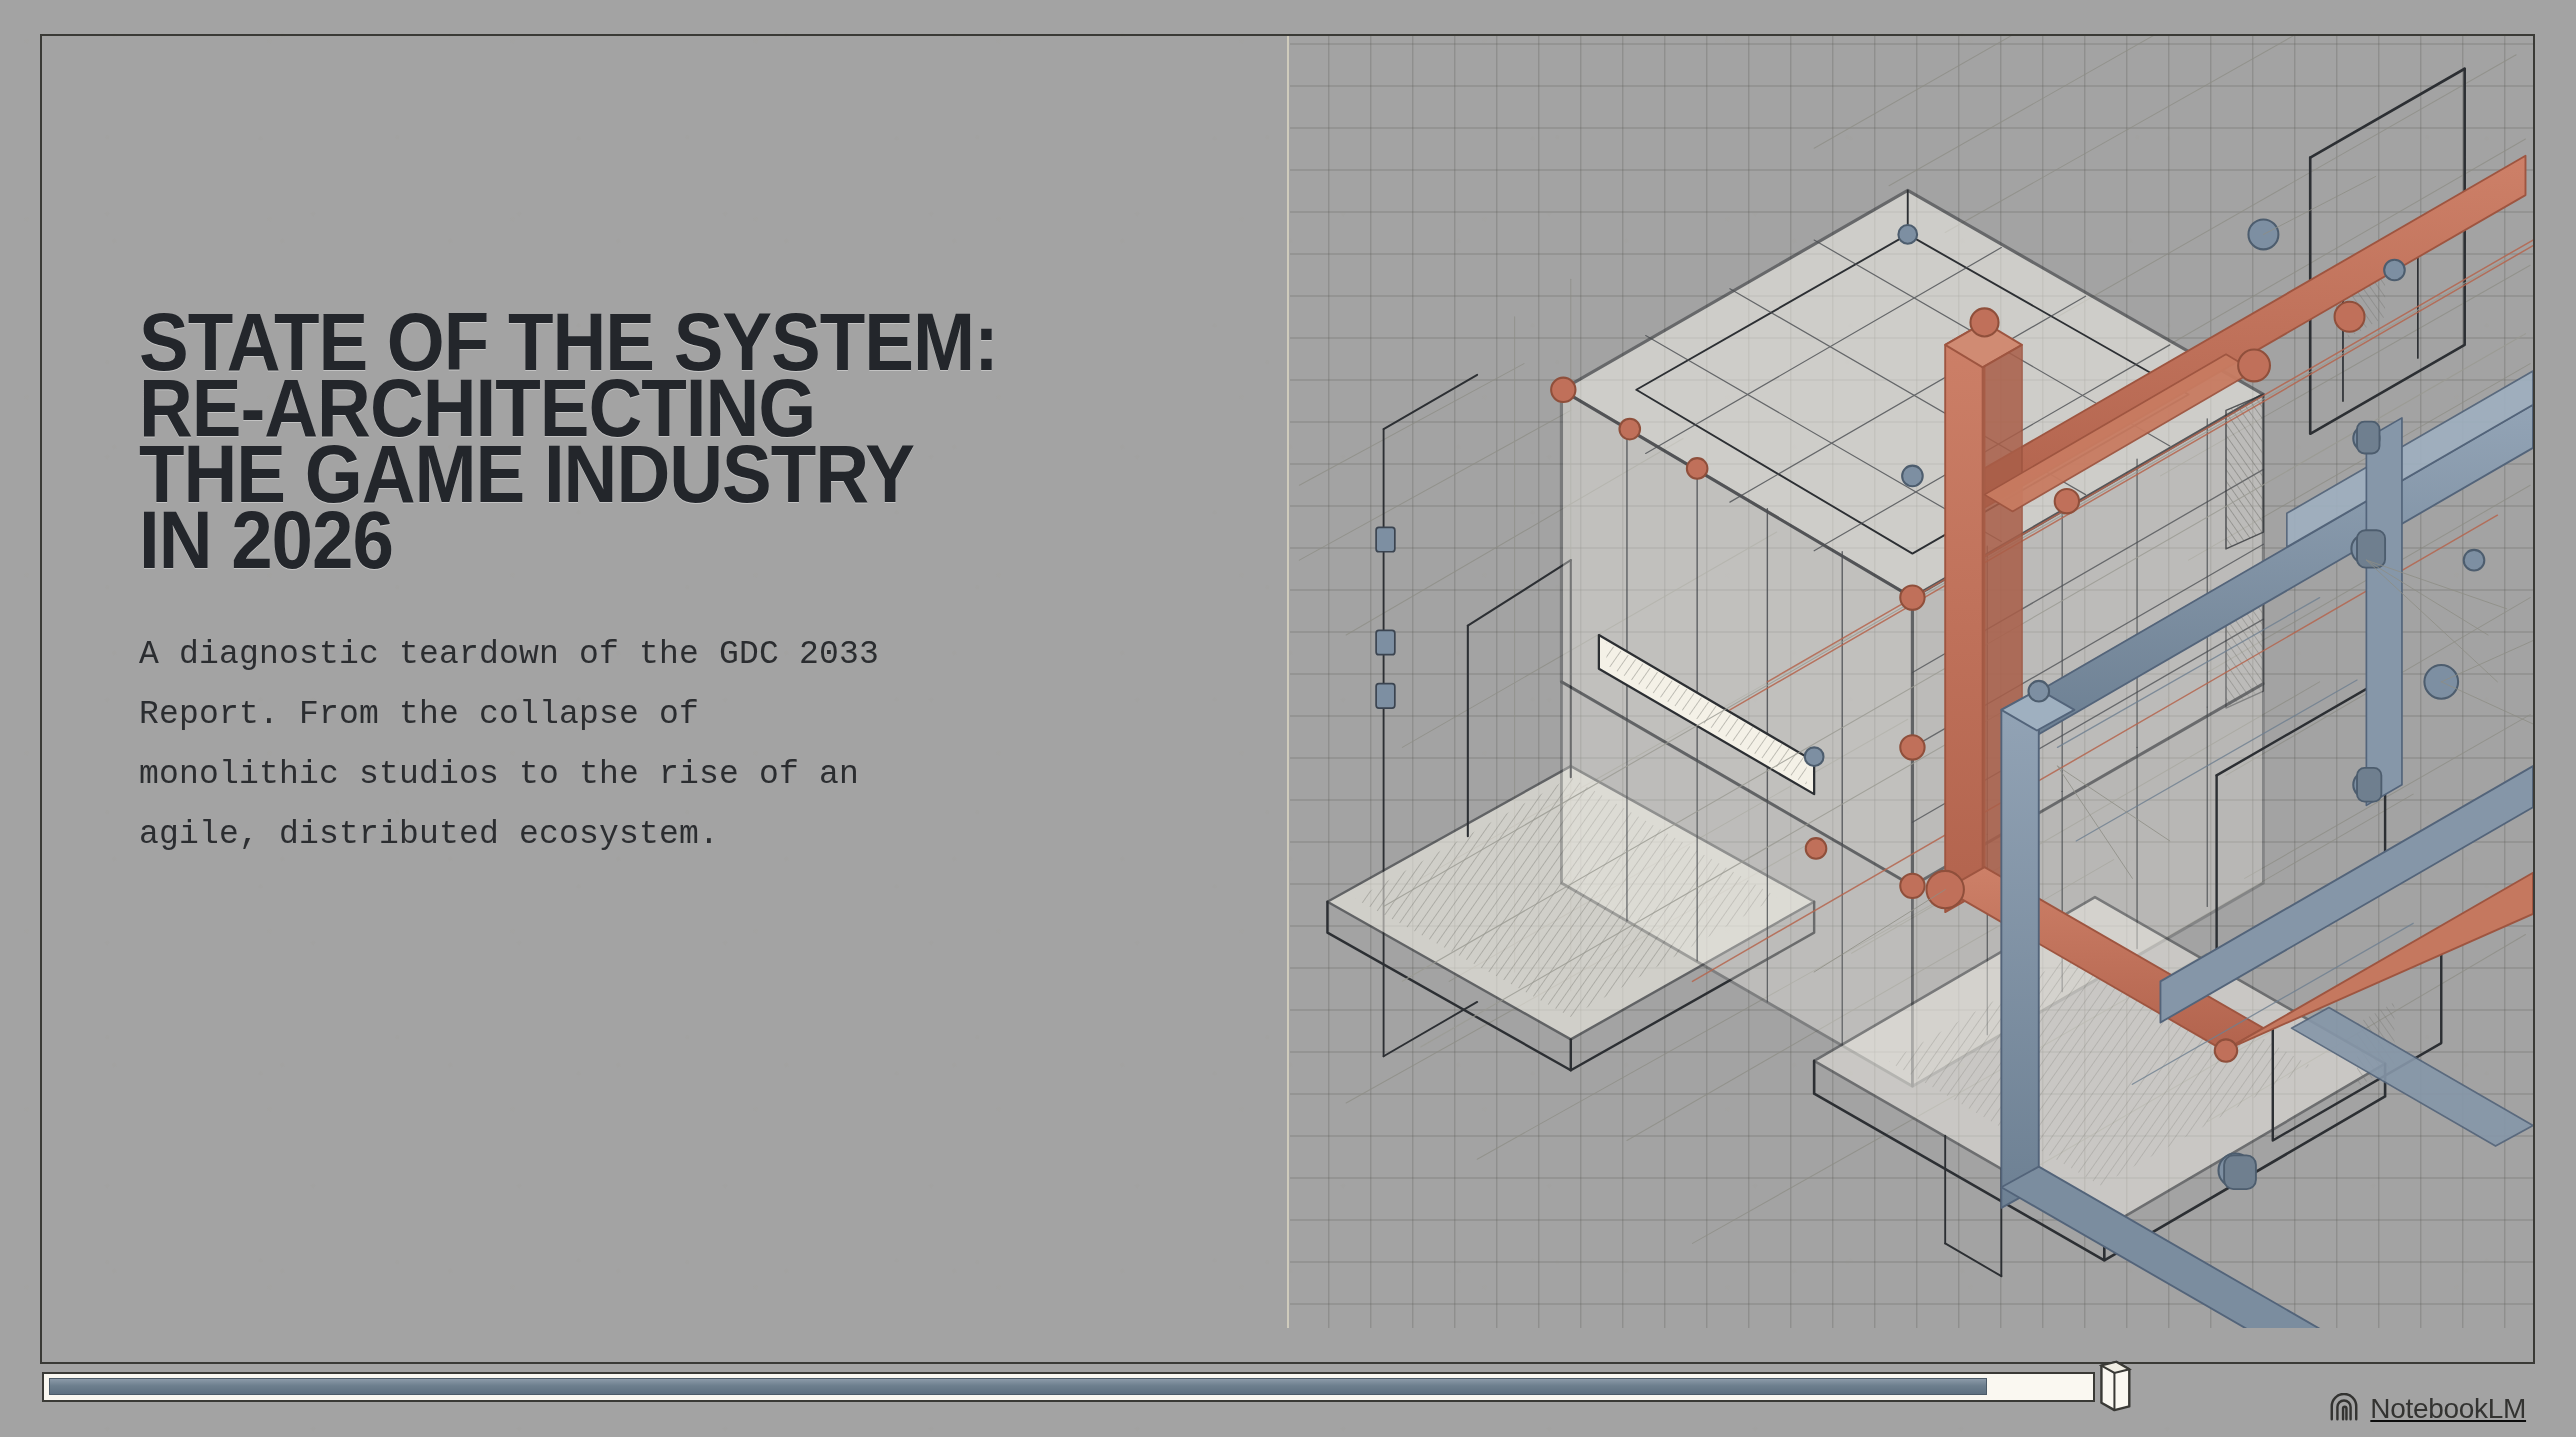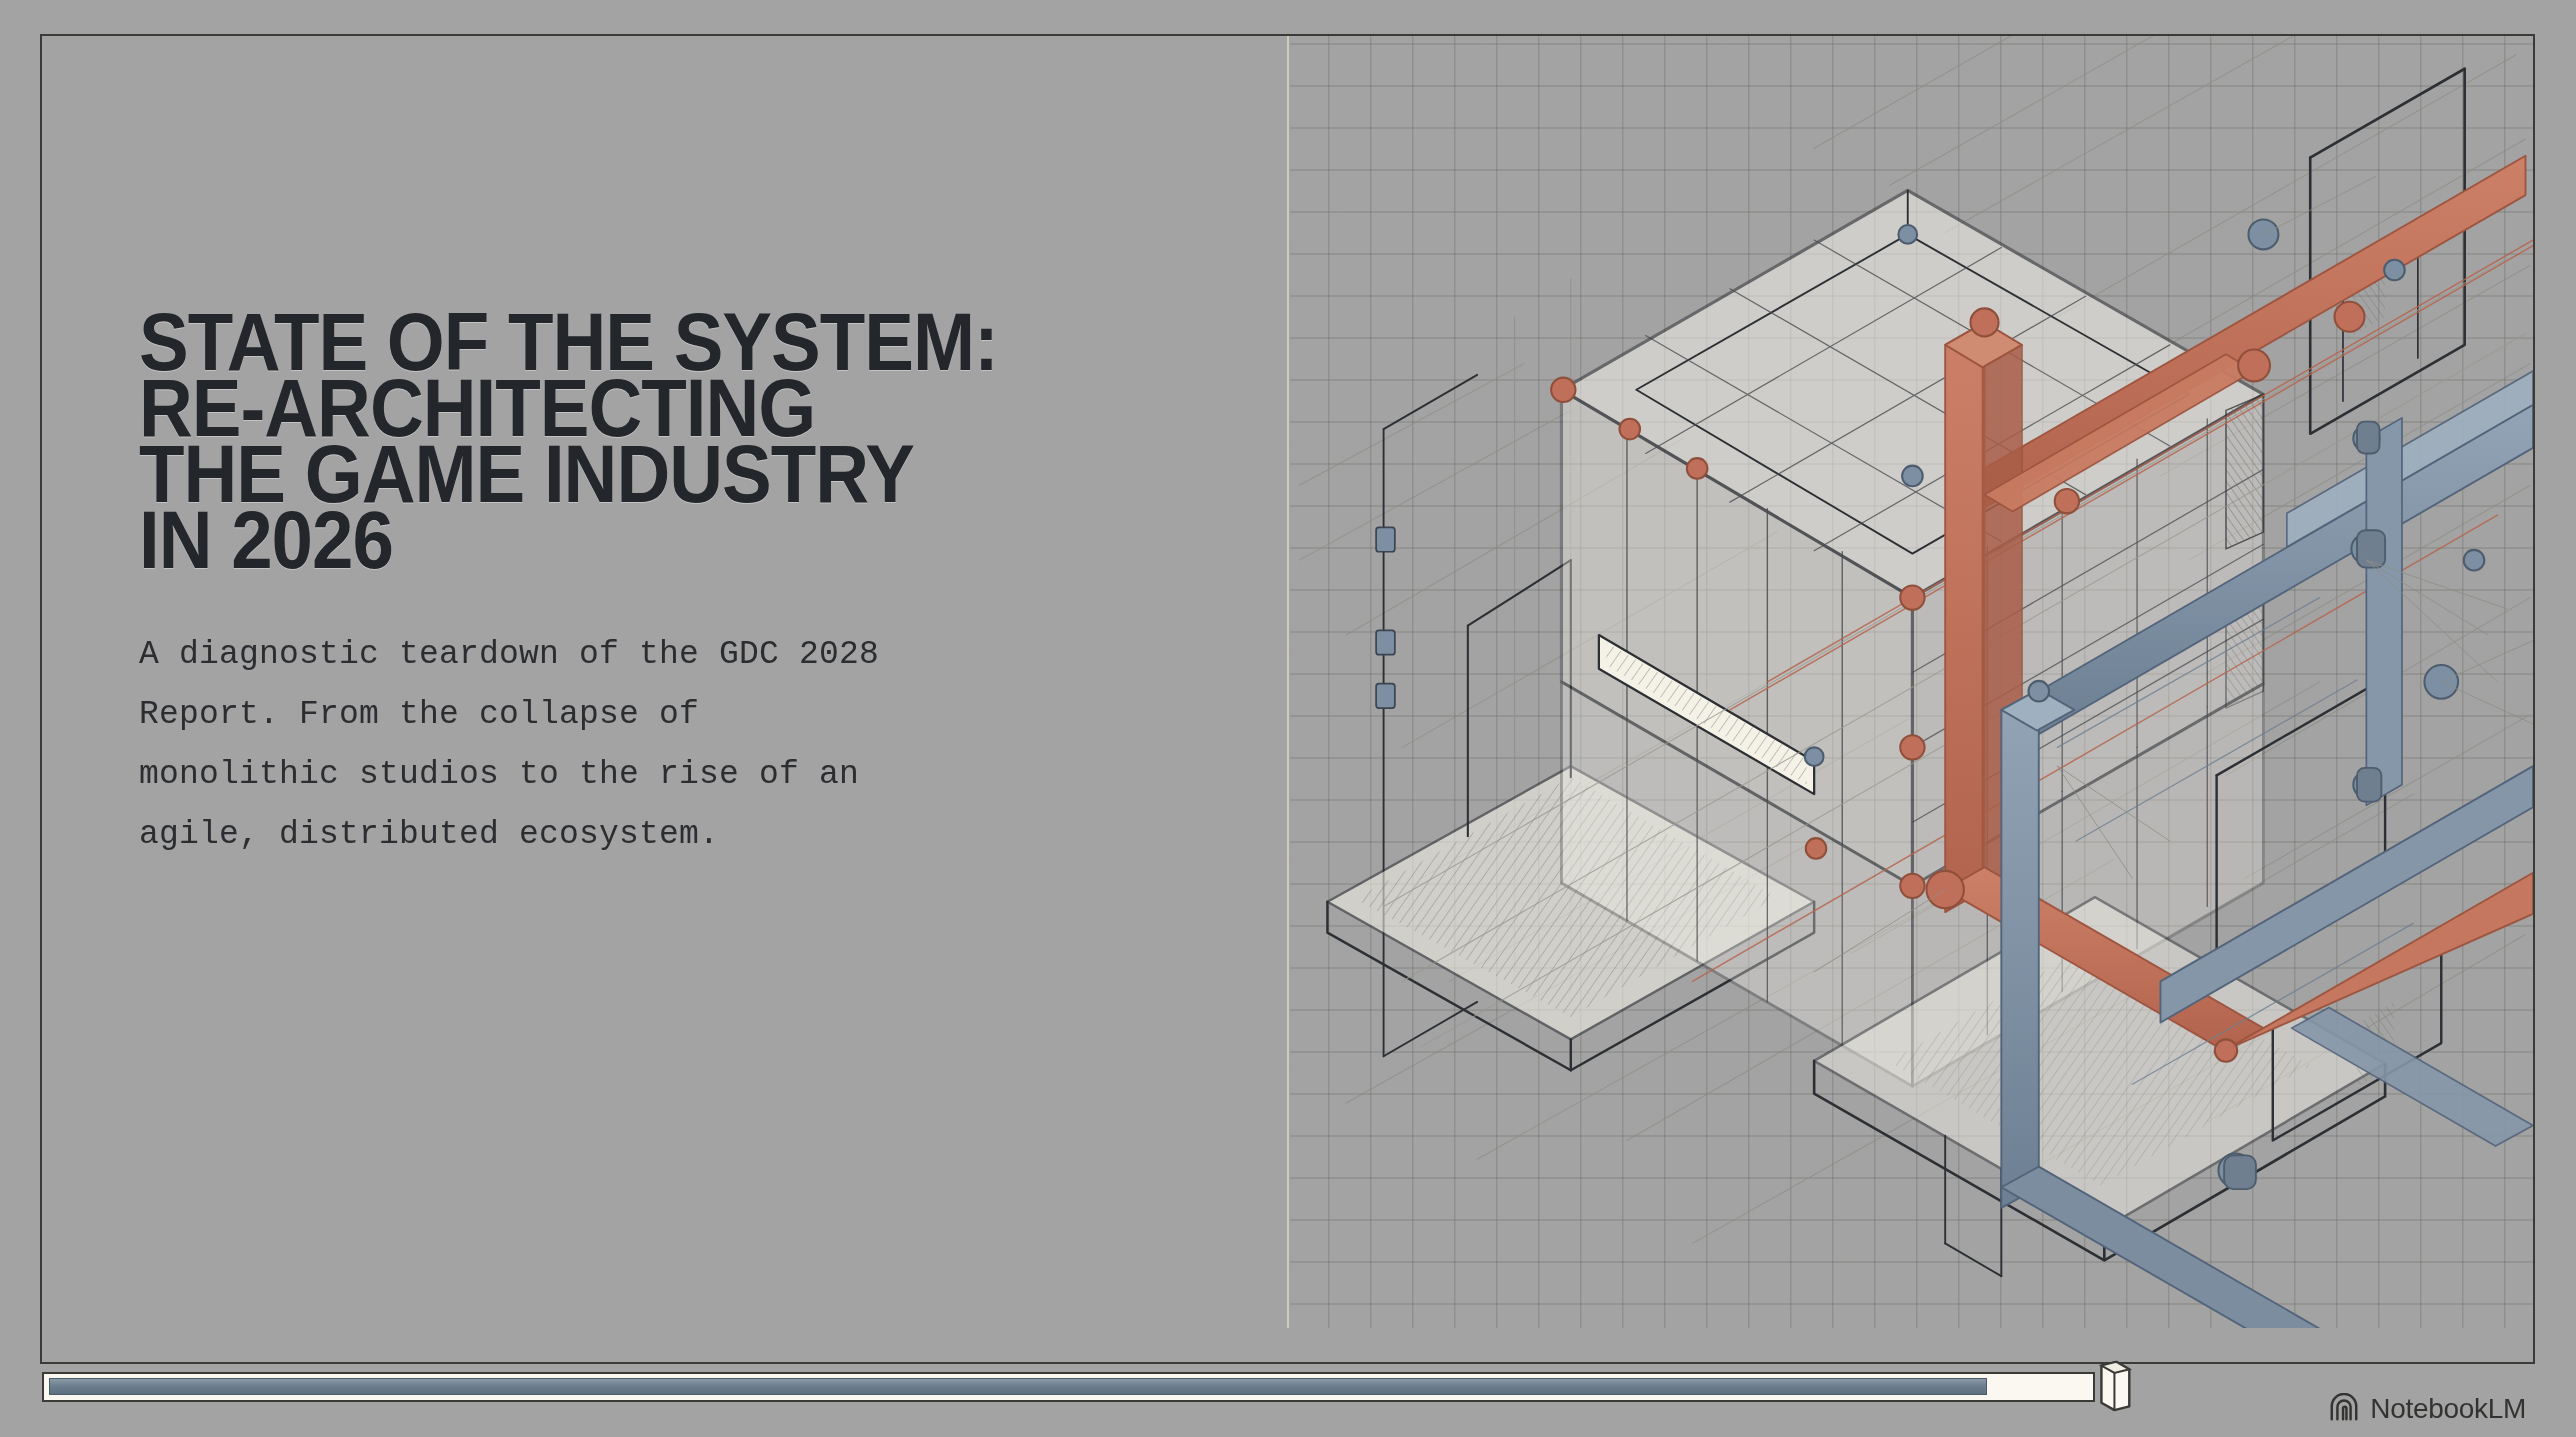--- a/index.html
+++ b/index.html
@@ -127,20 +127,21 @@
     left: 2046px; top: -5.6px;
     width: 51px; height: 52px;
   }
 
   
   #watermark {
     position: absolute;
     left: 2328px; top: 1393px;
     display: flex; align-items: flex-end; gap: 10.3px;
     opacity: .92;
+    text-decoration: underline;
   }
   #watermark-label {
     font-family: "Liberation Sans", sans-serif;
     font-size: 28px;
     font-weight: 400;
     color: #2a2a28;
     letter-spacing: -0.3px;
   }
 </style>
 </head>
@@ -434,21 +435,21 @@
         </g>
       </g>
     </svg>
   </div>
 
   <div id="text-col">
     <h1 id="deck-title">STATE OF THE SYSTEM:
 RE-ARCHITECTING
 THE GAME INDUSTRY
 IN 2026</h1>
-    <p id="deck-subtitle">A diagnostic teardown of the GDC 2028
+    <p id="deck-subtitle">A diagnostic teardown of the GDC 2033
 Report. From the collapse of
 monolithic studios to the rise of an
 agile, distributed ecosystem.</p>
   </div>
 
   <div id="frame"></div>
   <div id="divider"></div>
 
   <div id="progress-row">
     <div id="progress-track">

